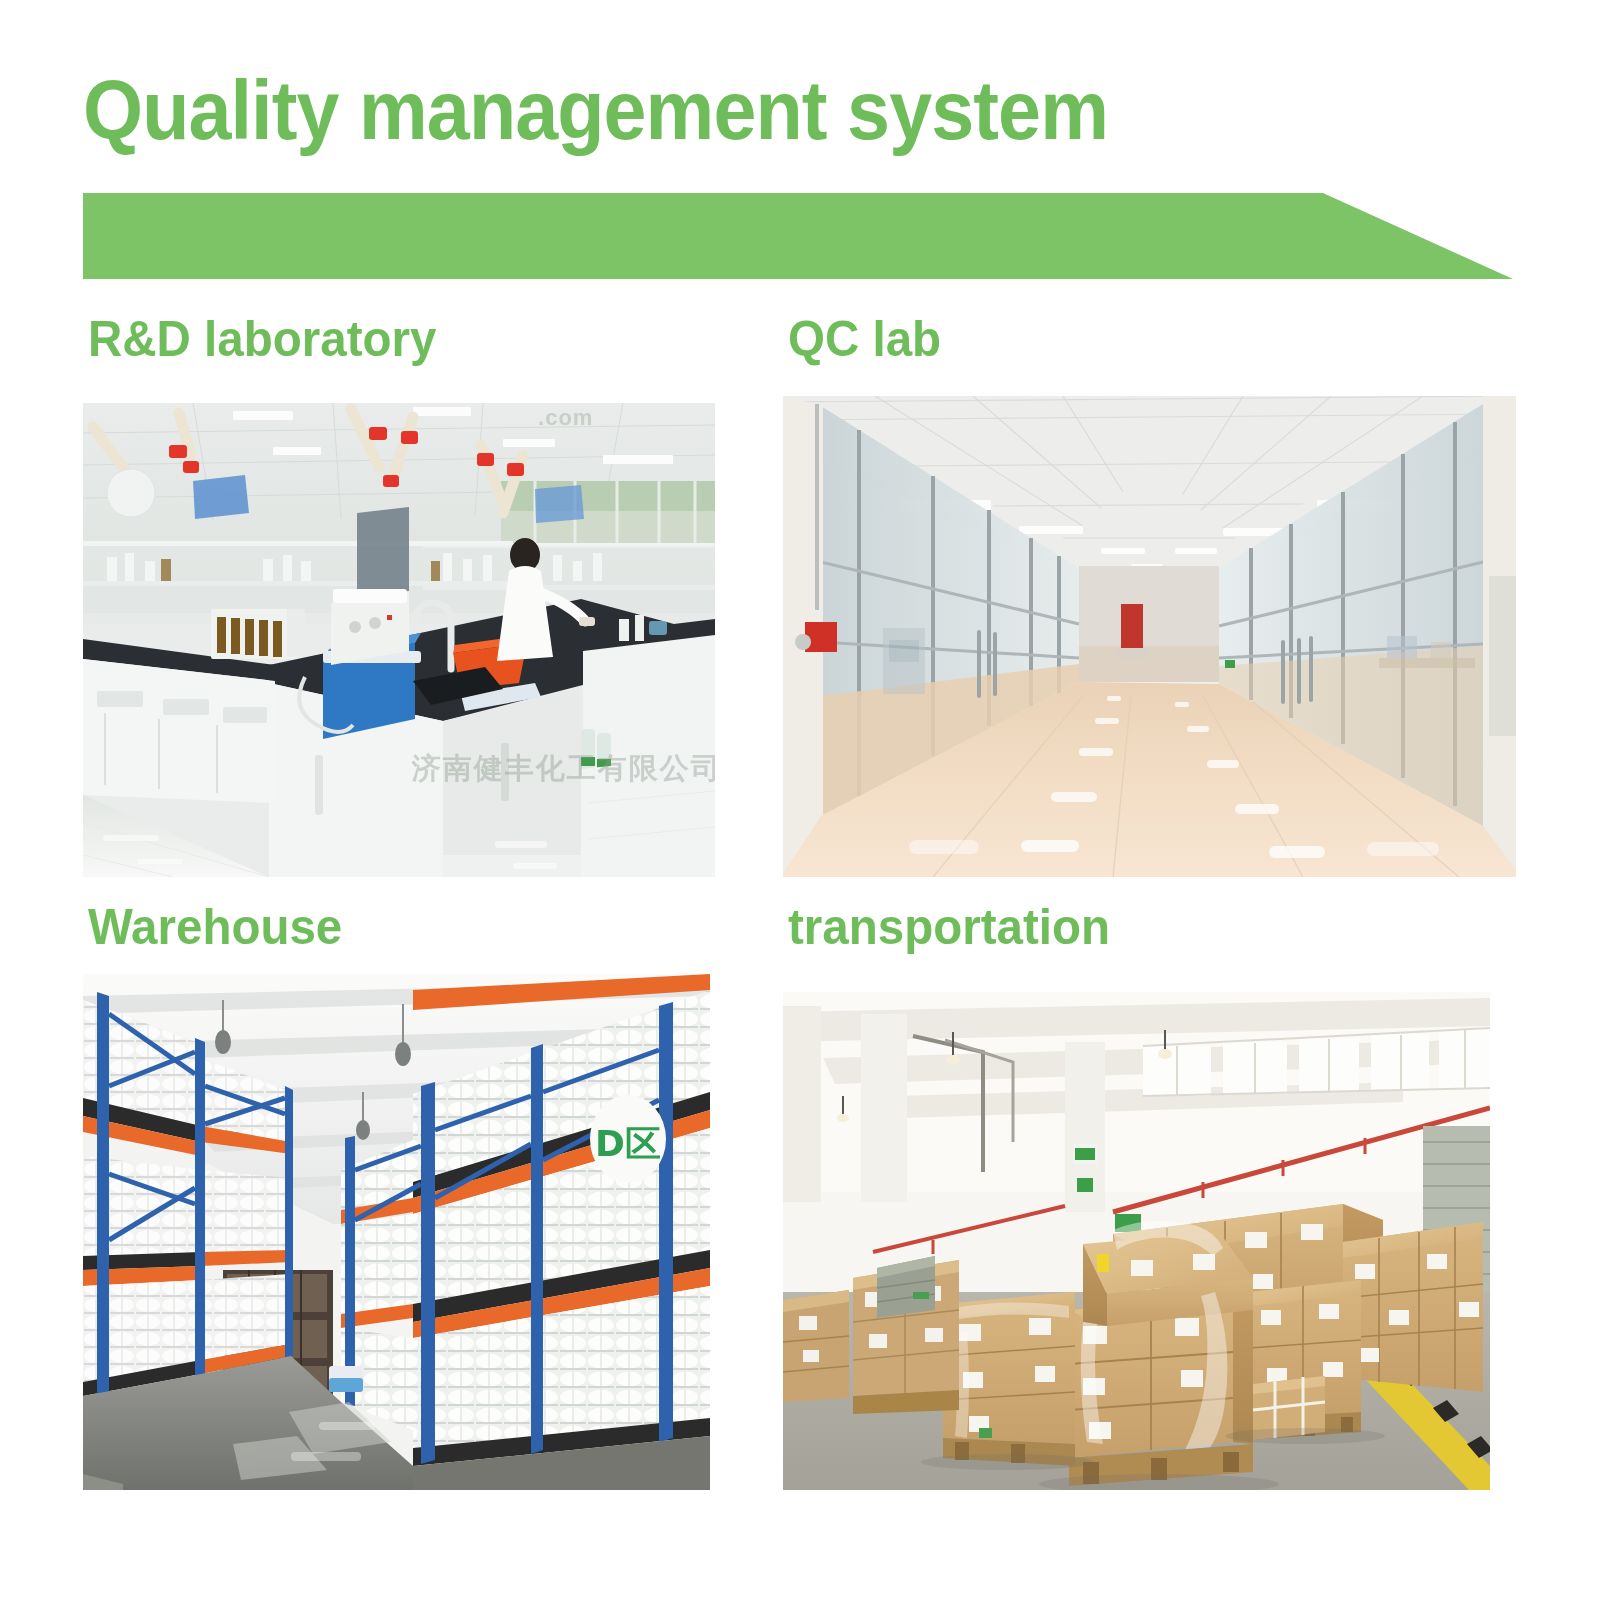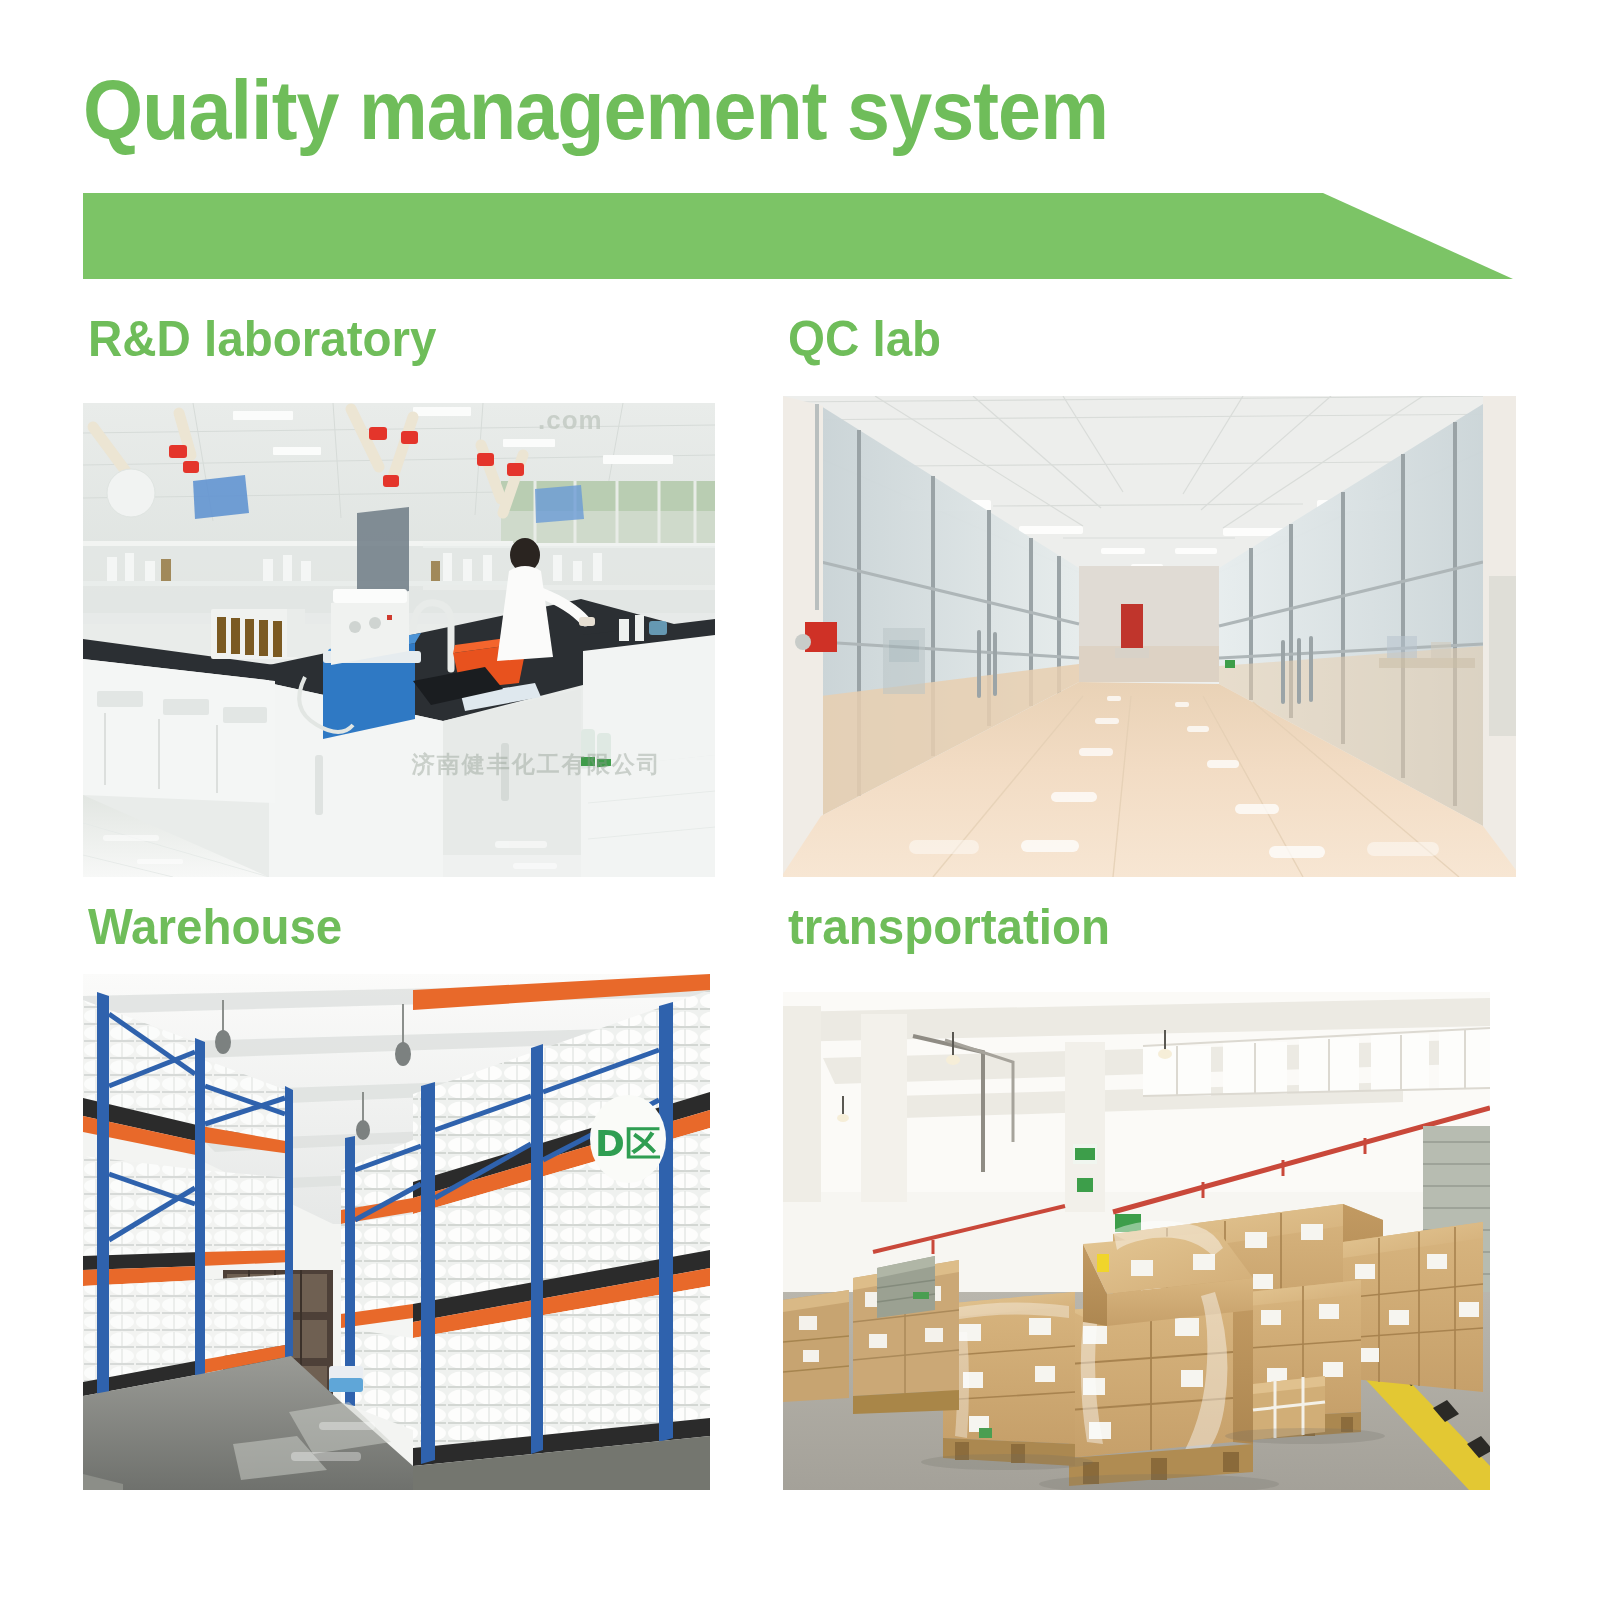--- a/index.html
+++ b/index.html
@@ -48,22 +48,22 @@
   #photo-qc { left: 783px; top: 396px;  width: 733px; height: 481px; }
   #photo-wh { left: 83px;  top: 974px;  width: 627px; height: 516px; }
   #photo-tr { left: 783px; top: 992px;  width: 707px; height: 498px; }
 
   .photo svg { display:block; width:100%; height:100%; }
 
   .wm {
     position:absolute; color: rgba(150,160,150,0.45);
     font-weight:600; white-space:nowrap; pointer-events:none;
   }
-  #wm-rd-bottom { left: 52%; top: 73%; font-size: 23px; letter-spacing:2px; color: rgba(140,152,140,0.40); }
-  #wm-rd-top    { left: 72%; top: 0.5%; font-size: 26px; letter-spacing:1px; color: rgba(190,198,190,0.75); }
+  #wm-rd-bottom { left: 52%; top: 73%; font-size: 29px; letter-spacing:2px; color: rgba(140,152,140,0.40); }
+  #wm-rd-top    { left: 72%; top: 0.5%; font-size: 22px; letter-spacing:1px; color: rgba(190,198,190,0.75); }
 </style>
 </head>
 <body>
 
 <div id="page">
 
   <div class="main-title">Quality management system</div>
 
   <div class="banner-wrap">
     <svg viewBox="0 0 1430 86" preserveAspectRatio="none">

